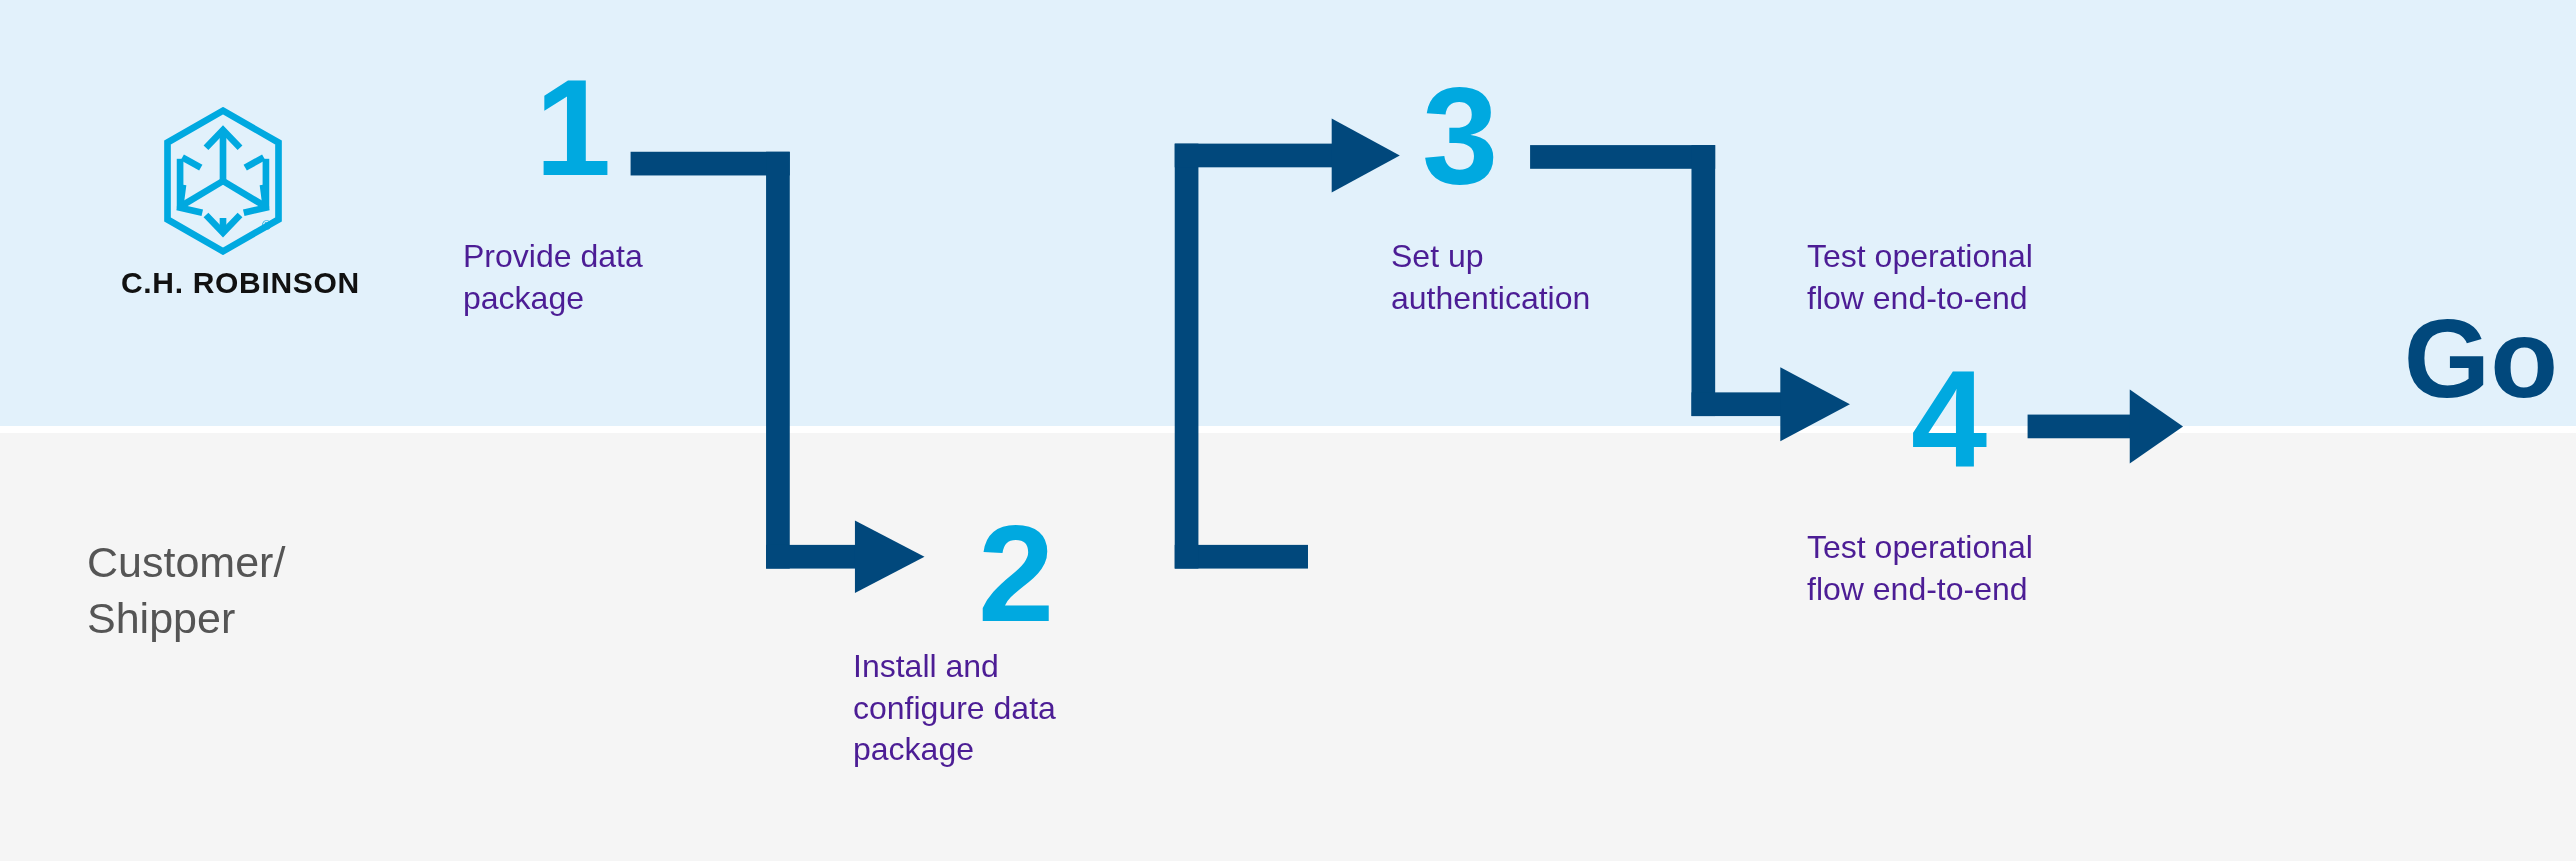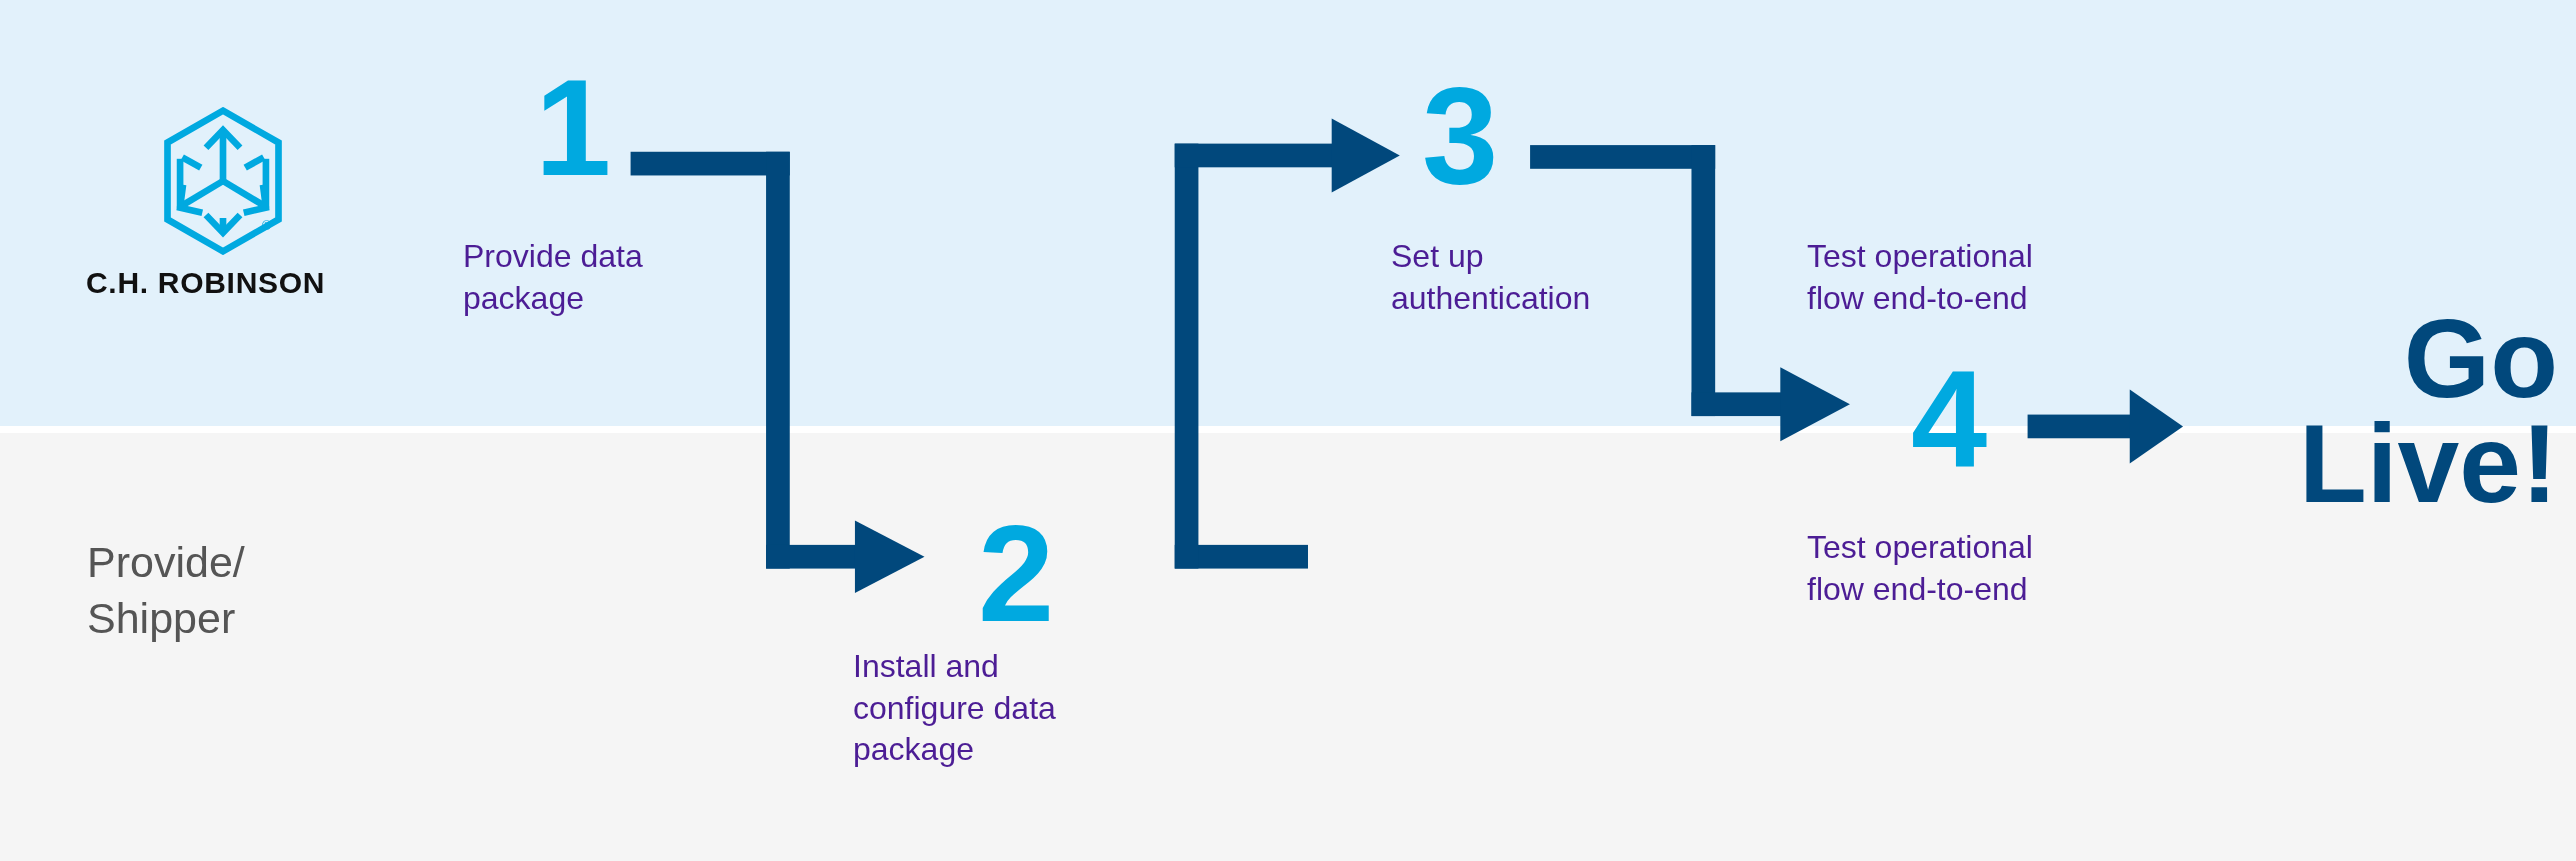--- a/index.html
+++ b/index.html
@@ -25,21 +25,21 @@
   }
 
   
   .logo-wrap{position:absolute;left:130px;top:107px;width:185px;height:230px;}
   .logo-mark{position:absolute;left:30px;top:0px;width:126px;height:148px;}
   .logo-reg{
     position:absolute;left:132px;top:113px;font-size:12.6px;color:#00a9e0;
     font-family:"Liberation Sans",sans-serif;line-height:1;
   }
   .logo-word{
-    position:absolute;left:-44px;top:159px;width:274px;text-align:left;
+    position:absolute;left:-44px;top:159px;width:274px;text-align:right;
     font-family:"Liberation Sans","DejaVu Sans",sans-serif;
     font-weight:700;font-size:30px;letter-spacing:0.7px;color:#111111;
     white-space:nowrap;
   }
 
   
   .lane-label{
     position:absolute;left:87px;top:535px;width:341px;
     font-size:43px;line-height:1.30;color:#555555;font-weight:400;
     font-family:"Liberation Sans","DejaVu Sans",sans-serif;
@@ -120,21 +120,21 @@
           <line x1="27" y1="70" x2="27" y2="136"></line>
           <line x1="143" y1="70" x2="143" y2="136"></line>
         </g>
       </svg>
     </div>
     <span class="logo-reg">®</span>
     <div class="logo-word">C.H. ROBINSON</div>
   </div>
 
   <div class="lane-label">
-    <div>Provide/</div>
+    <div>Customer/</div>
     <div>Shipper</div>
   </div>
 
   <svg id="connectors" viewBox="0 0 3478 1163" width="2576" height="861">
     <g fill="#01487c">
 
       <g>
 
         <rect x="851" y="205" width="215" height="32"></rect>
 
@@ -199,17 +199,16 @@
   </div>
 
   <div class="step-num" id="num4">4</div>
   <div class="step-text" id="txt4">
     <div>Test operational</div>
     <div>flow end-to-end</div>
   </div>
 
   <div class="golive">
     <div>Go</div>
-    <div>Live!</div>
   </div>
 
 </div>
 
 
 </body></html>

